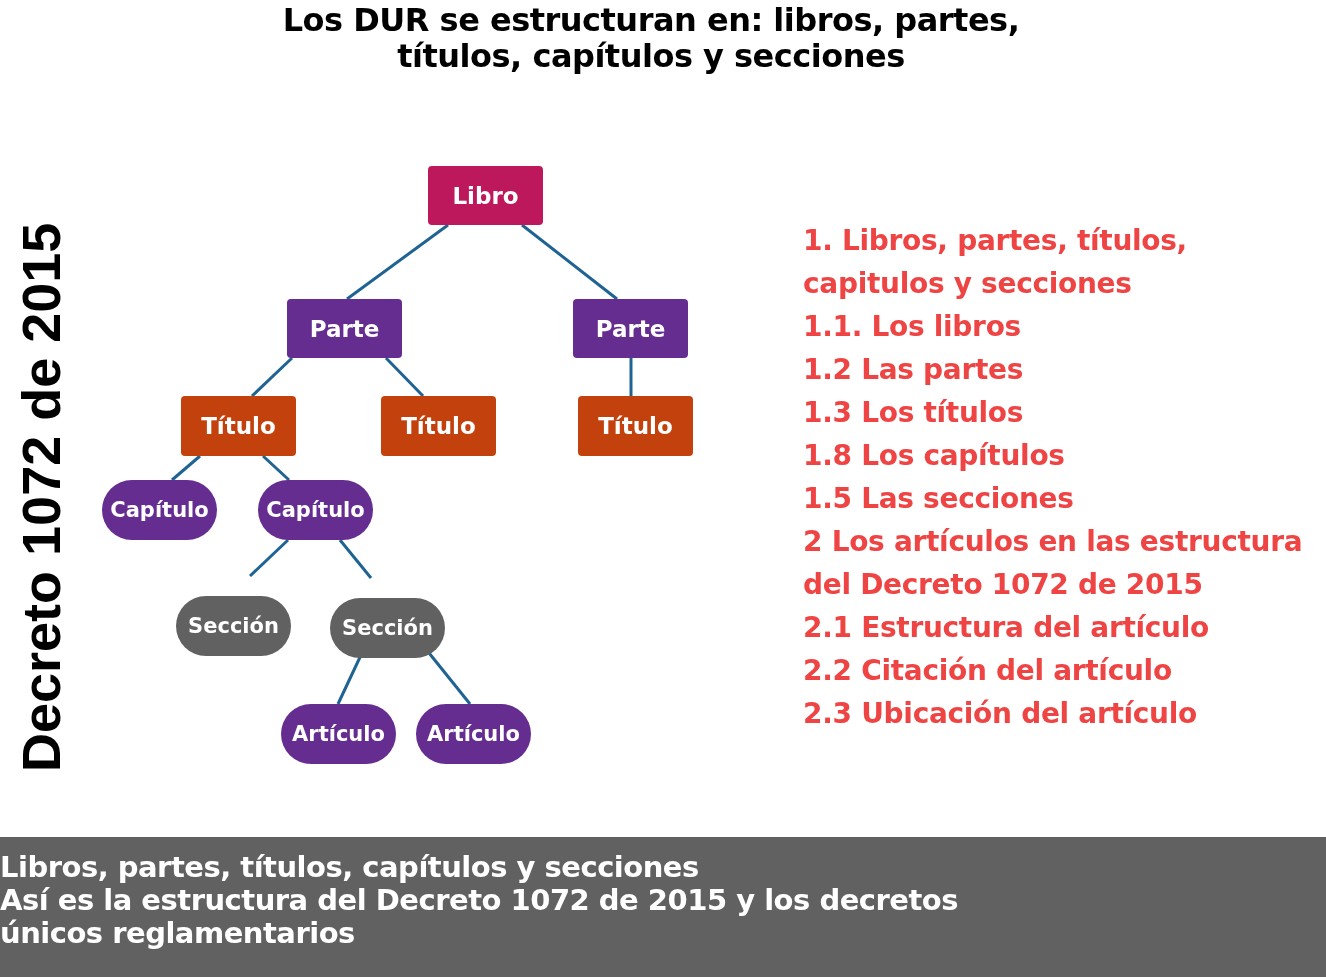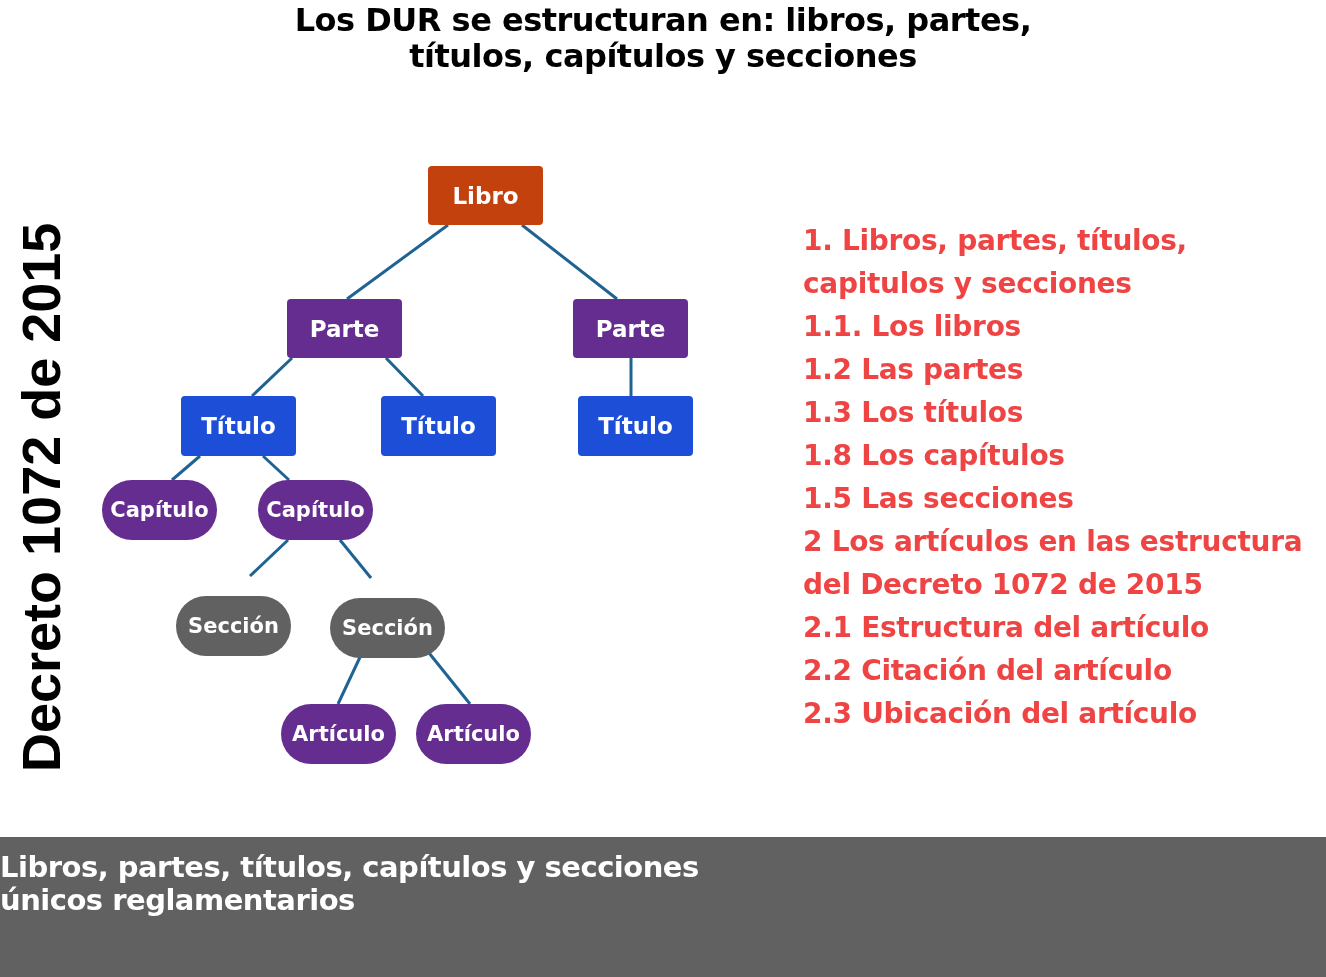--- a/index.html
+++ b/index.html
@@ -2,42 +2,42 @@
 <html><head>
 <meta charset="utf-8">
 <style>
   html, body { margin: 0; padding: 0; }
   body {
     width: 1326px; height: 977px; position: relative; overflow: hidden;
     background: #ffffff;
     font-family: "DejaVu Sans", "Liberation Sans", sans-serif;
   }
   .title {
-    position: absolute; left: 180px; top: 2px; width: 966px;
+    position: absolute; left: 168px; top: 2px; width: 966px;
     text-align: center; font-weight: bold; font-size: 32px; line-height: 36px;
     color: #000; letter-spacing: -0.5px;
   }
   .vertical-title {
     position: absolute; left: 14px; top: 772px;
     transform-origin: left top; transform: rotate(-90deg);
     font-family: "Liberation Sans", sans-serif;
     font-weight: bold; font-size: 54px; line-height: 54px; white-space: nowrap;
     color: #000; width: 600px; text-align: left;
   }
   svg.edges { position: absolute; left: 0; top: 0; }
   .node {
     position: absolute; width: 115px; height: 59px; border-radius: 4px;
     color: #fff; font-weight: bold; font-size: 23px;
     display: flex; align-items: center; justify-content: center;
     box-sizing: border-box; white-space: nowrap;
   }
   .node.small { font-size: 21px; border-radius: 30px; }
-  .pink { background: #c2410c; }
+  .pink { background: #be185d; }
   .purple { background: #662D91; }
-  .blue { background: #1d4ed8; }
+  .blue { background: #c2410c; }
   .gray { background: #616161; margin-top: 20px; }
   .toc {
     position: absolute; left: 803px; top: 219px; width: 523px;
     font-weight: bold; font-size: 28px; line-height: 43px; color: #ef4444;
     letter-spacing: -0.3px;
   }
   .toc div { white-space: nowrap; }
   .footer {
     position: absolute; left: 0; top: 837px; width: 1326px; height: 140px;
     background: #616161; color: #fff; text-align: left;
@@ -94,14 +94,15 @@
   <div>1.5 Las secciones</div>
   <div>2 Los artículos en las estructura</div>
   <div>del Decreto 1072 de 2015</div>
   <div>2.1 Estructura del artículo</div>
   <div>2.2 Citación del artículo</div>
   <div>2.3 Ubicación del artículo</div>
 </div>
 
 <div class="footer">
   <div>Libros, partes, títulos, capítulos y secciones</div>
+  <div>Así es la estructura del Decreto 1072 de 2015 y los decretos</div>
   <div>únicos reglamentarios</div>
 </div>
 
 </body></html>

